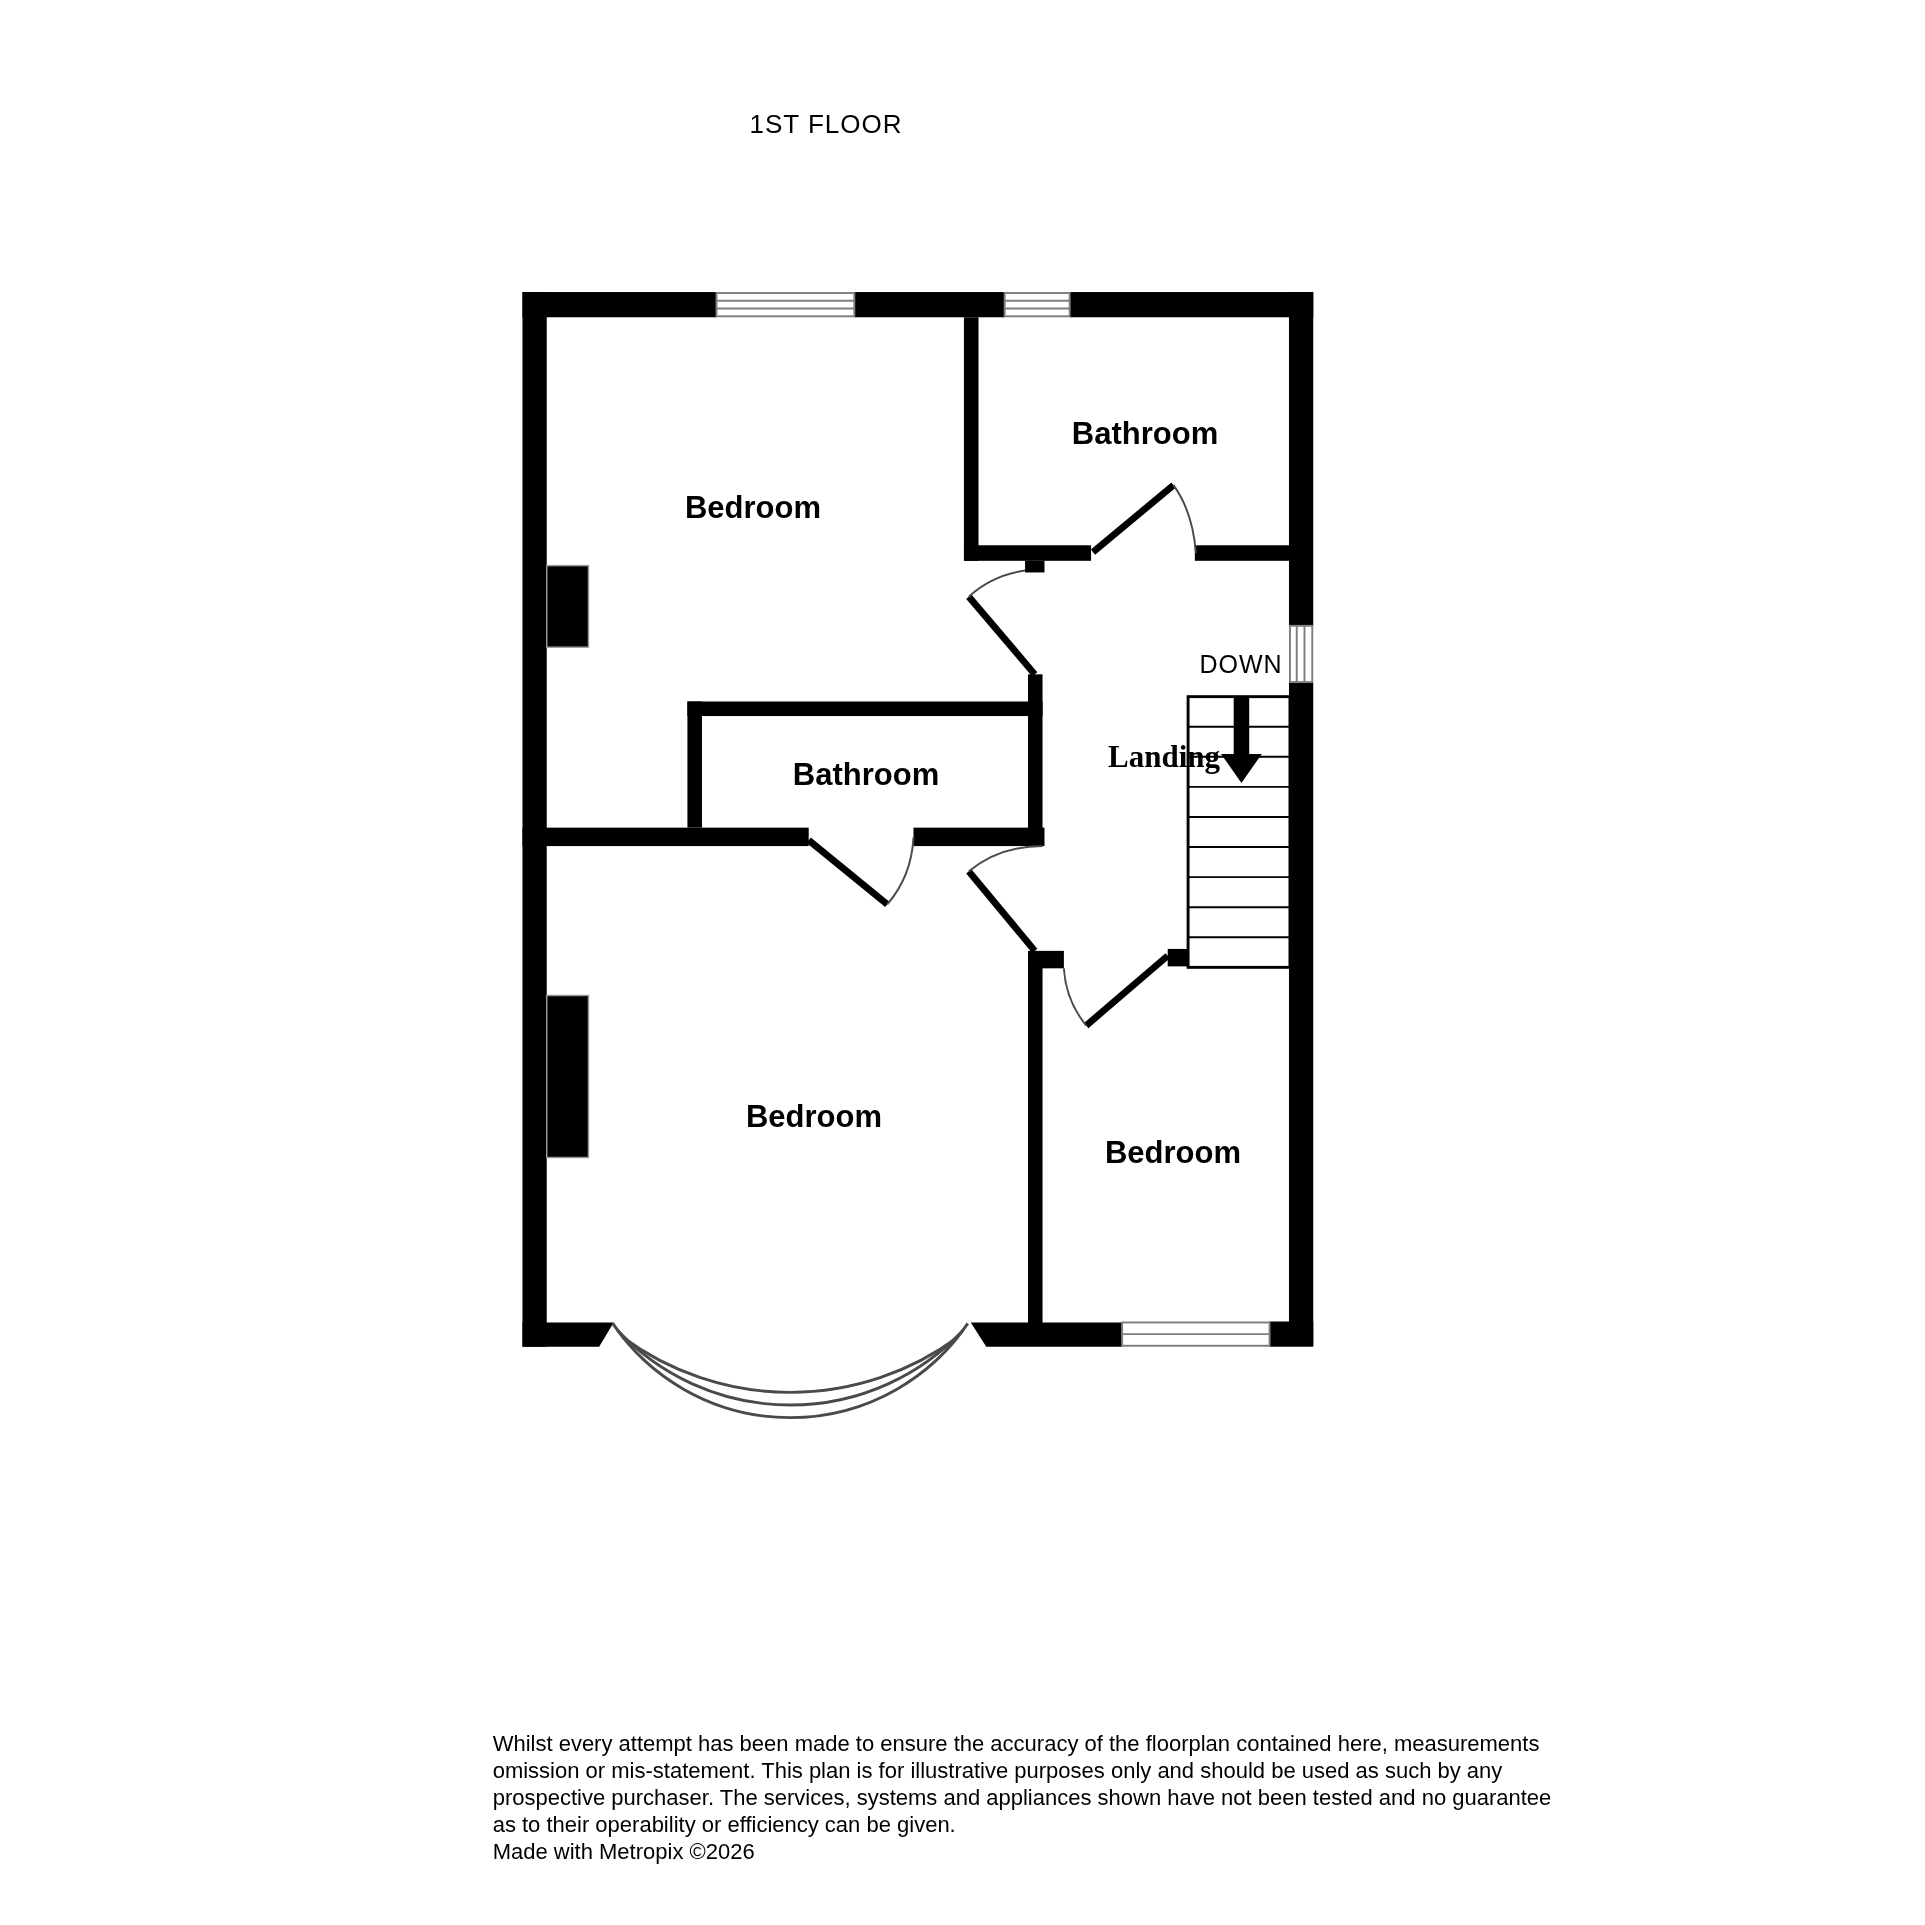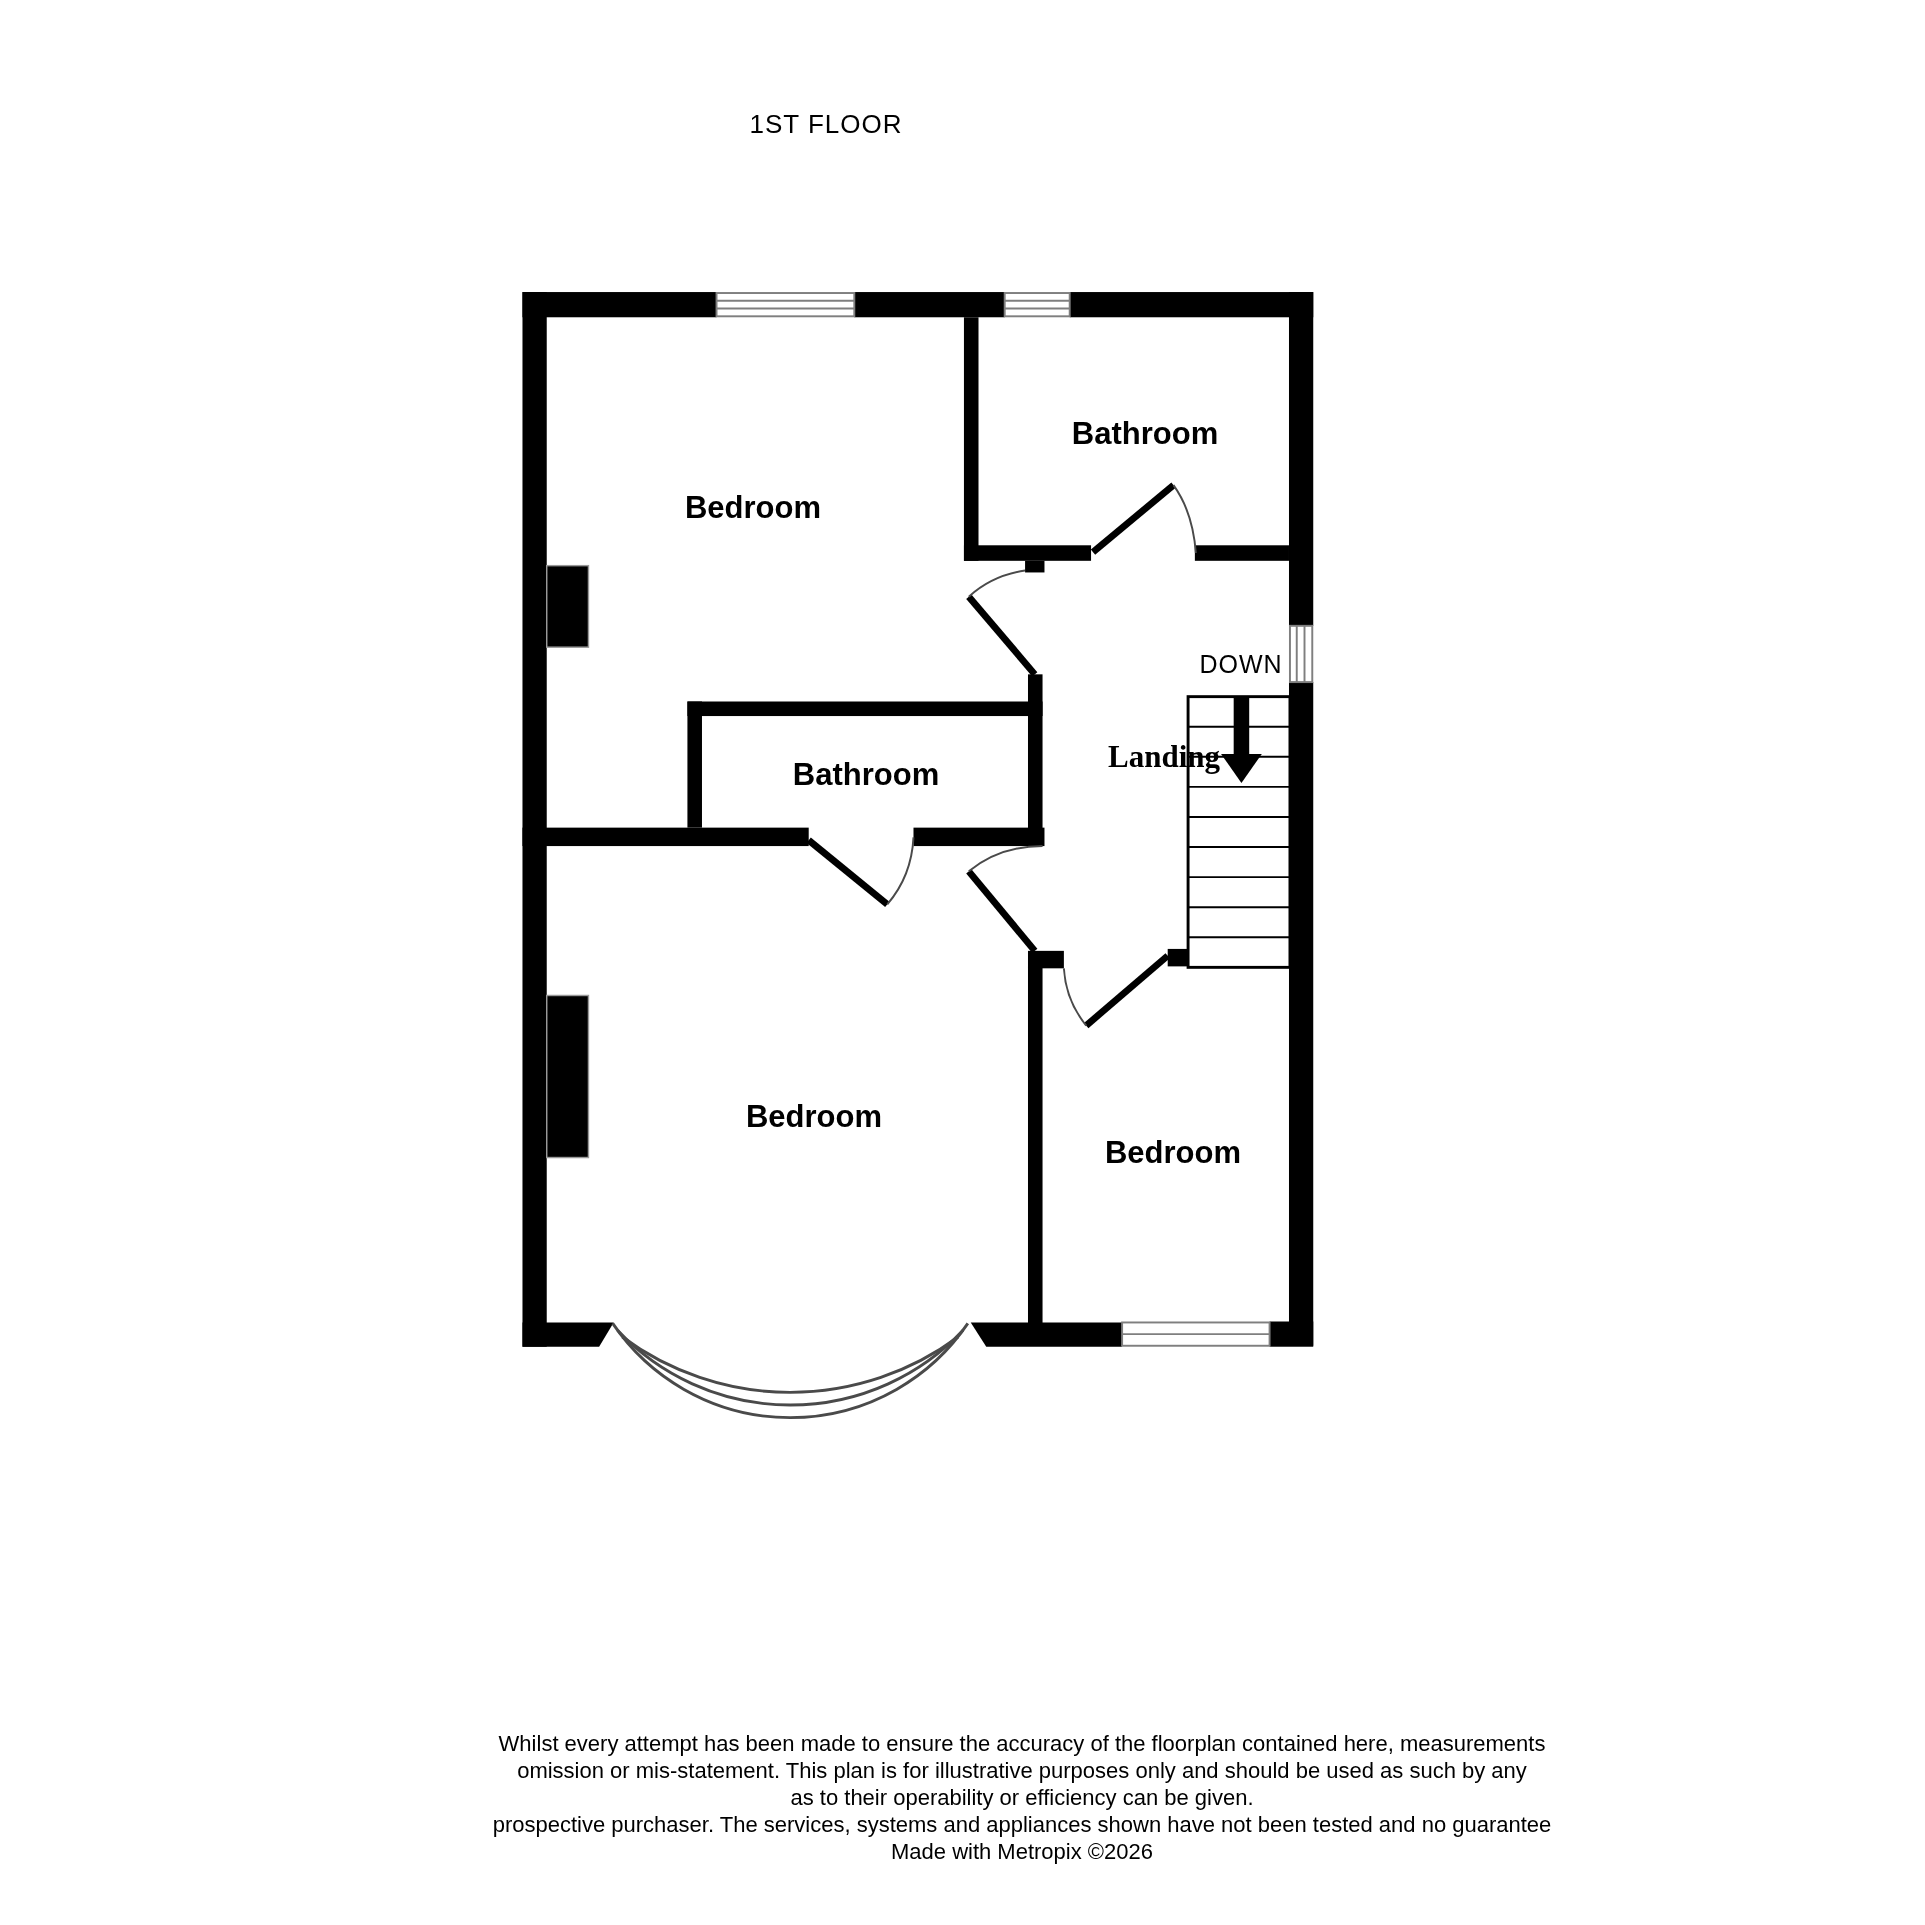--- a/index.html
+++ b/index.html
@@ -16,21 +16,21 @@
   .room-label{
     position:absolute;transform:translate(-50%,-50%);
     font-weight:bold;font-size:31px;white-space:nowrap;
   }
   .down-label{
     position:absolute;left:1225px;top:664px;transform:translate(-50%,-50%);
     font-size:25px;letter-spacing:1px;white-space:nowrap;
   }
   .disclaimer{
     position:absolute;left:1006px;top:1730px;transform:translateX(-50%);
-    text-align:center;font-size:22px;line-height:27px;white-space:nowrap;
+    font-size:22px;line-height:27px;white-space:nowrap;
   }
 </style>
 </head>
 <body>
 
 <div class="stage">
 
   <svg class="plan-svg" width="1925" height="1925" viewBox="0 0 1984 1984" xmlns="http://www.w3.org/2000/svg">
 
     <g fill="#000000">
@@ -140,19 +140,19 @@
   <div class="room-label" style="left:850px;top:775px;">Bathroom</div>
   <div class="room-label" style="left:1148px;top:757px;font-family:Liberation Serif, serif;">Landing</div>
   <div class="room-label" style="left:798px;top:1117px;">Bedroom</div>
   <div class="room-label" style="left:1157px;top:1153px;">Bedroom</div>
 
   <div class="down-label">DOWN</div>
 
   <div class="disclaimer">
     <div>Whilst every attempt has been made to ensure the accuracy of the floorplan contained here, measurements</div>
     <div>omission or mis-statement. This plan is for illustrative purposes only and should be used as such by any</div>
+    <div>prospective purchaser. The services, systems and appliances shown have not been tested and no guarantee</div>
     <div>as to their operability or efficiency can be given.</div>
-    <div>prospective purchaser. The services, systems and appliances shown have not been tested and no guarantee</div>
     <div>Made with Metropix ©2026</div>
   </div>
 
 </div>
 
 
 </body></html>

